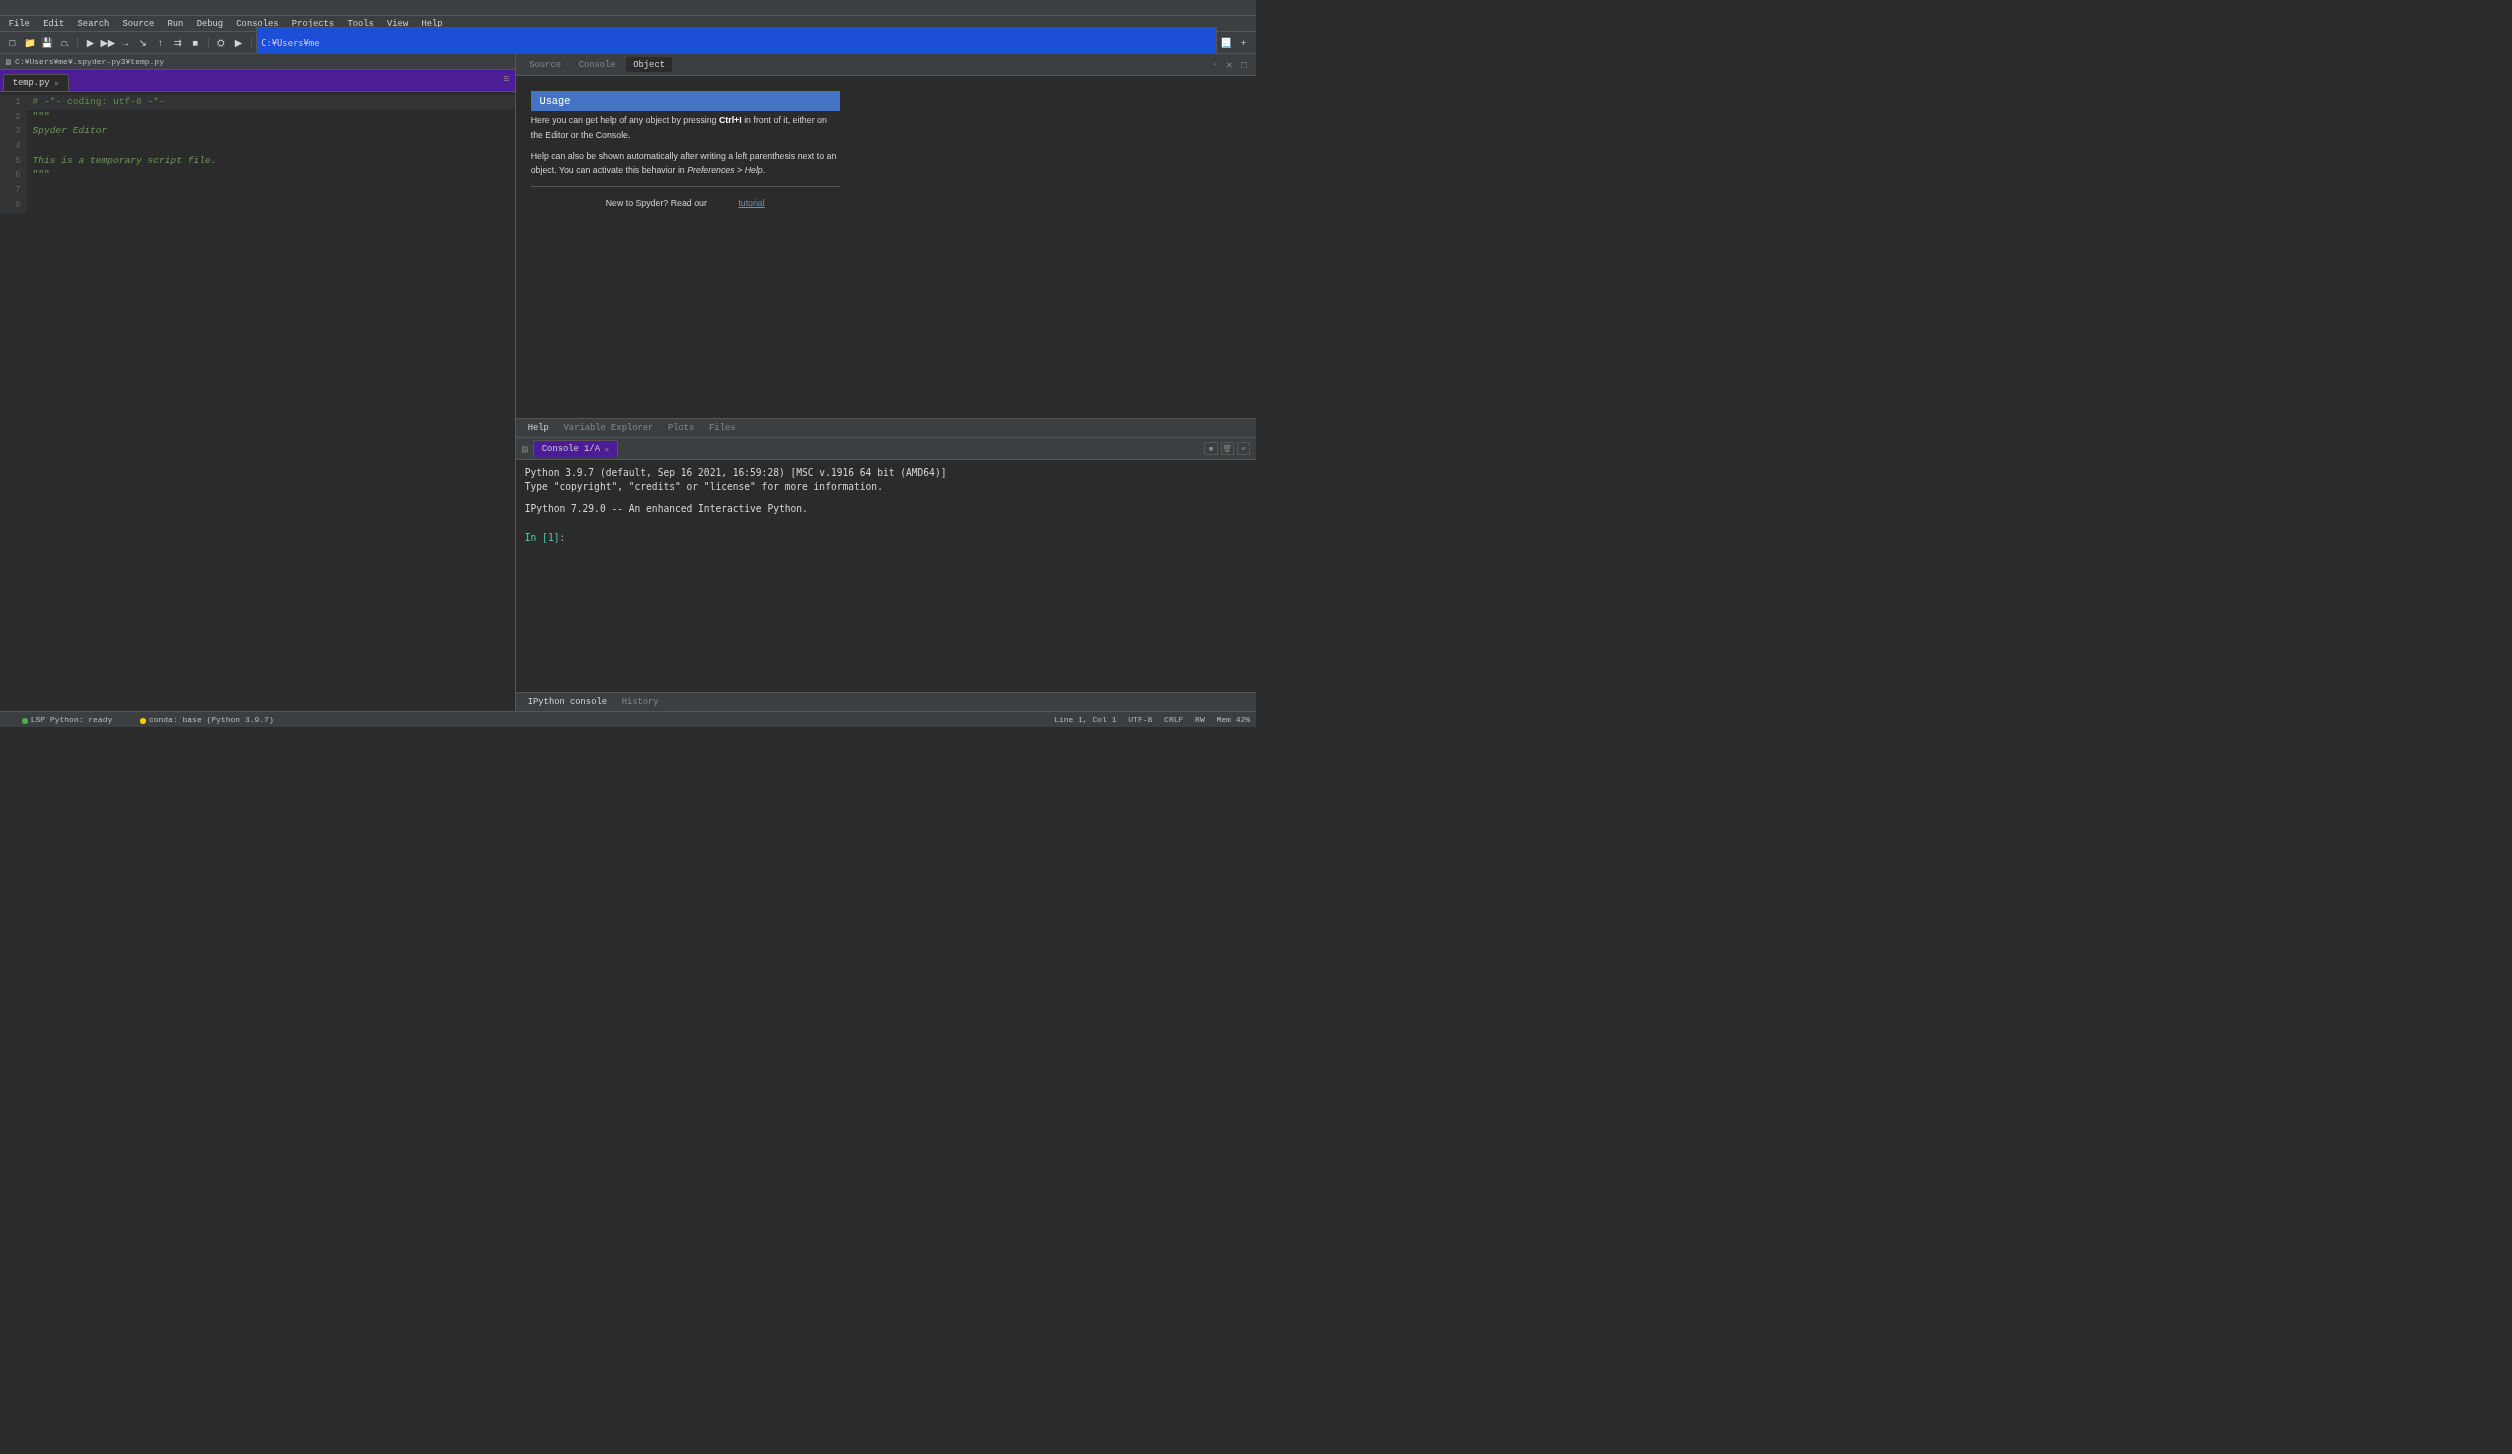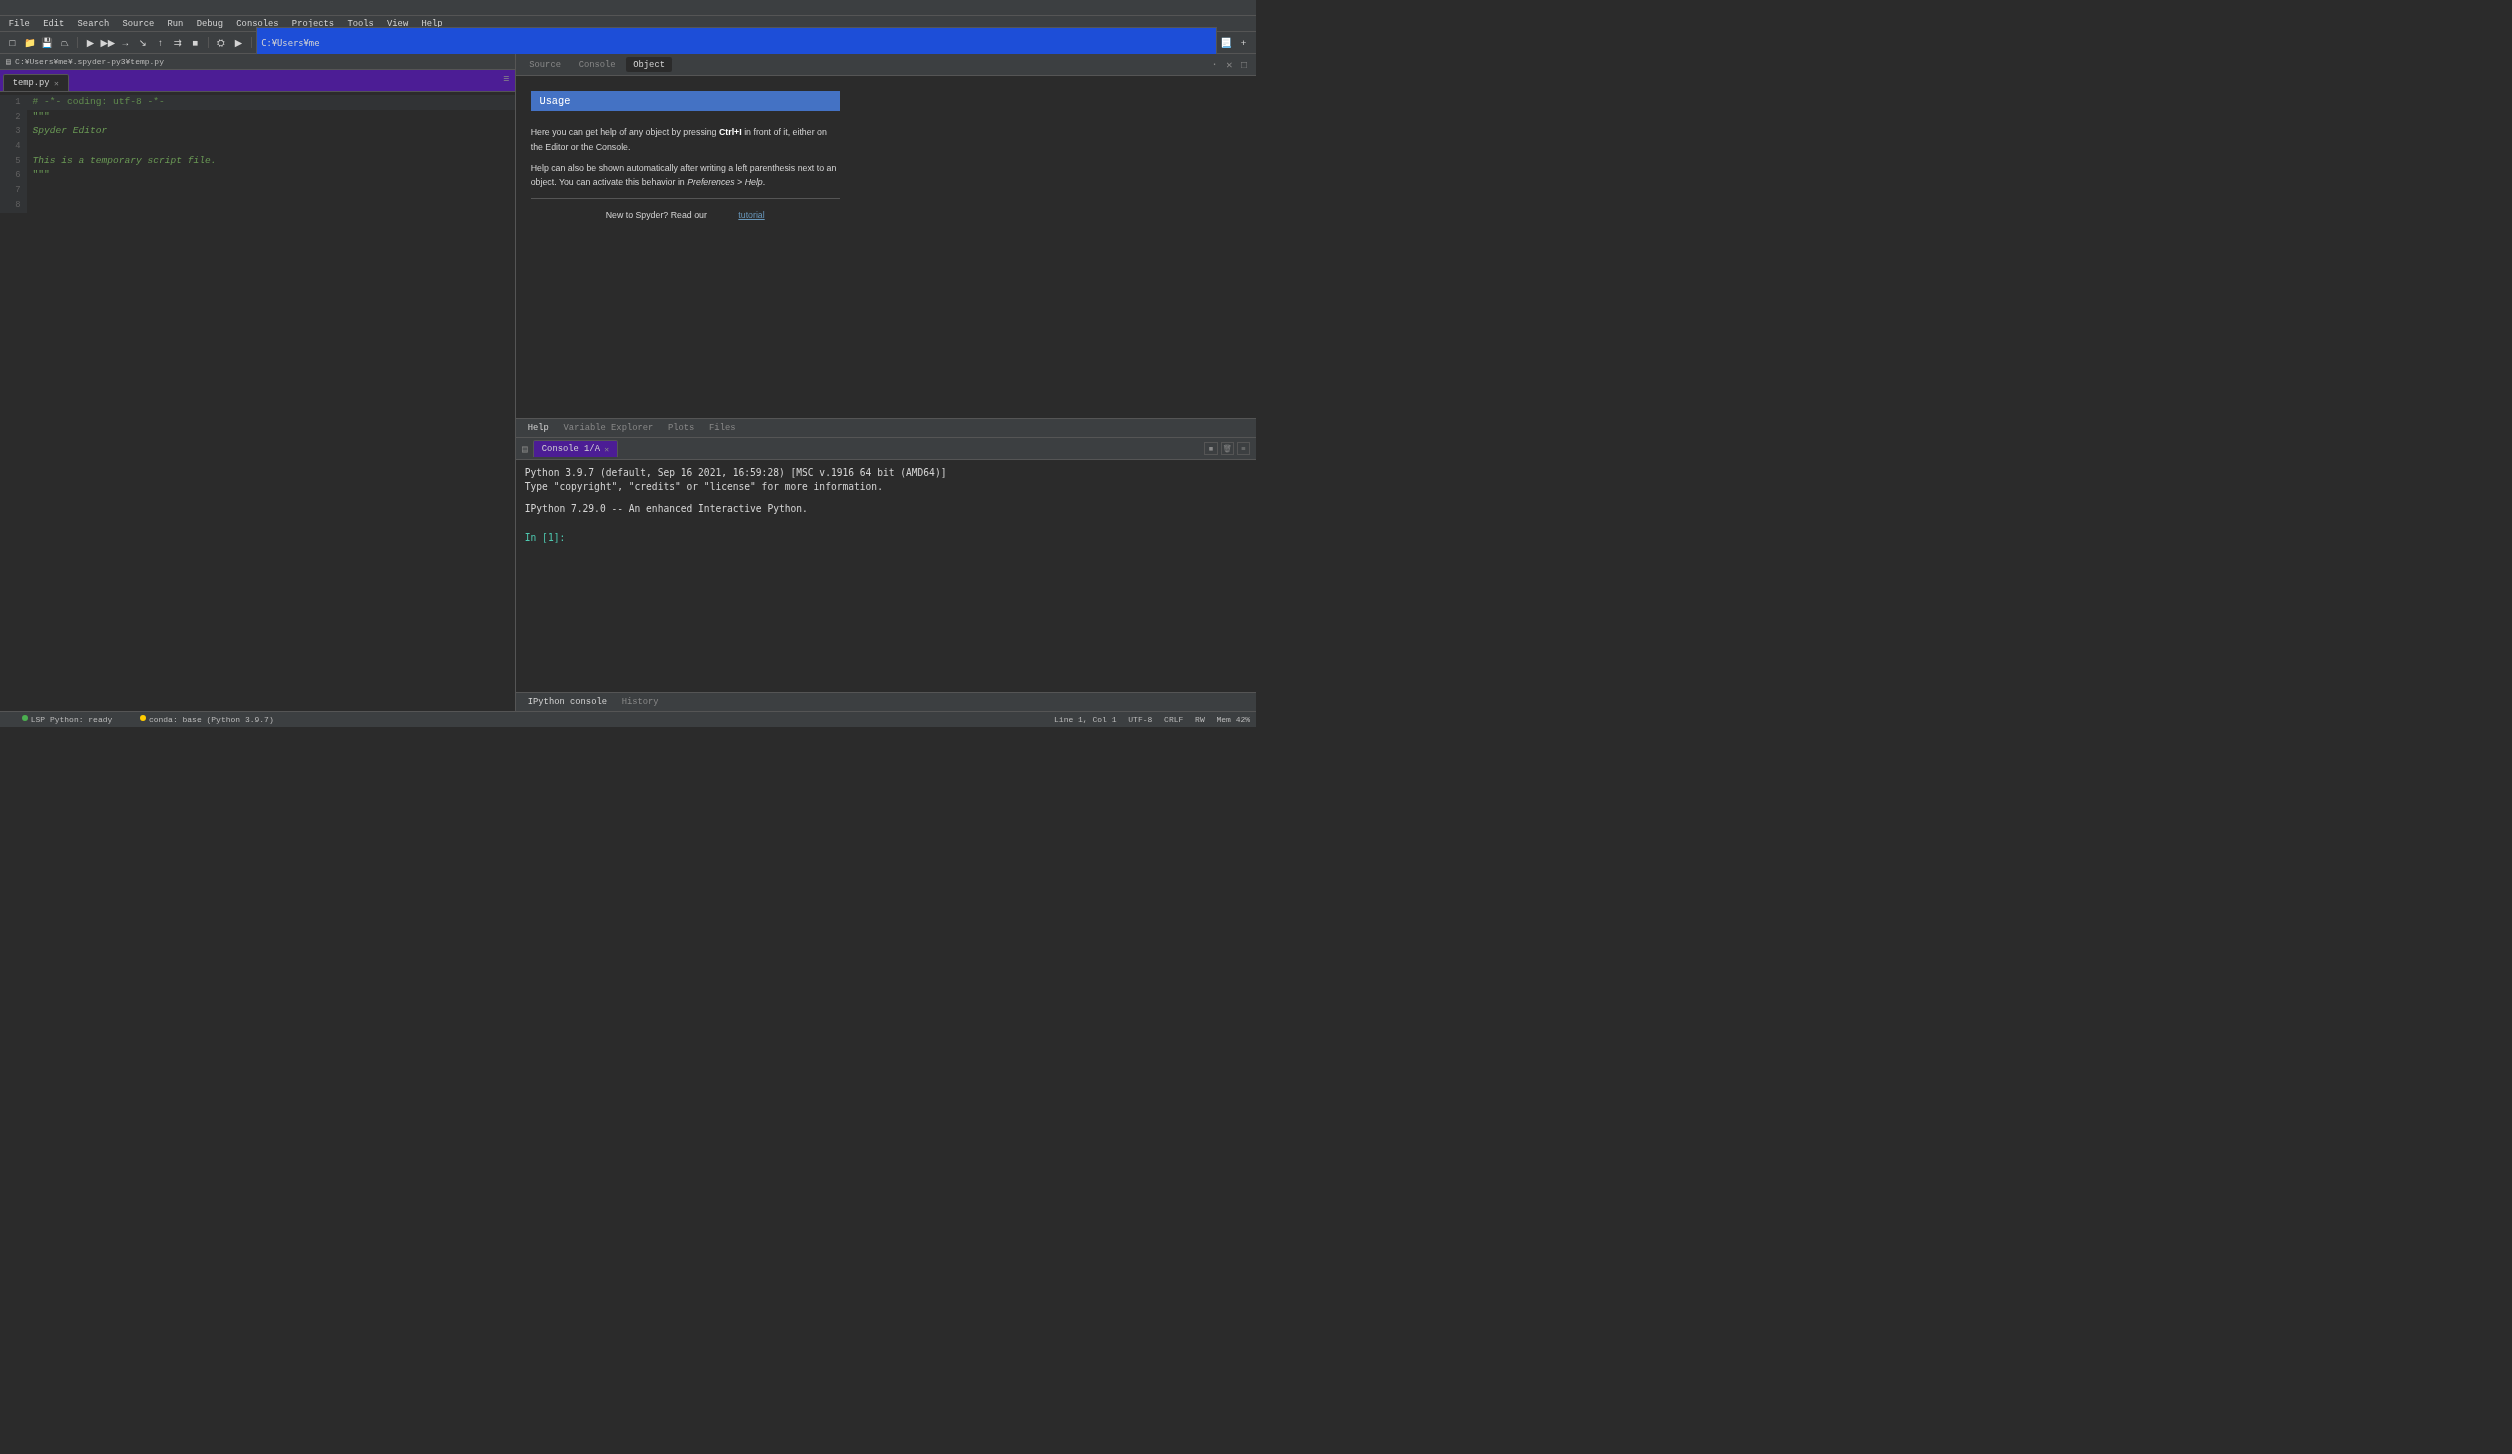--- a/index.html
+++ b/index.html
@@ -236,21 +236,21 @@
     #help-content {
       flex: 1;
       padding: 14.7px;
       overflow: auto;
     }
     .usage-box {
       background: #4472c4;
       color: white;
       padding: 4.4px 8.8px;
       font-size: 10.3px;
-      margin-bottom: 14px;
+      margin-bottom: 2px;
       width: 309px;
     }
     .help-text {
       font-size: 8.8px;
       color: #d4d4d4;
       line-height: 1.6;
       font-family: Arial, sans-serif;
       max-width: 309px;
     }
     .help-text b { font-weight: bold; color: white; }
@@ -379,21 +379,21 @@
     .status-dot {
       width: 5.9px;
       height: 5.9px;
       border-radius: 50%;
       display: inline-block;
     }
     .status-dot-green { background: #4caf50; }
     .status-dot-yellow { background: #ffcc00; }
     .status-item {
       display: flex;
-      align-items: flex-start;
+      align-items: flex-end;
       gap: 2.9px;
       padding-left: 16px;
     }
     .status-spacer { flex: 1; }
   </style>
 </head>
 <body>
 
 <div id="title-bar">
   <span></span>

